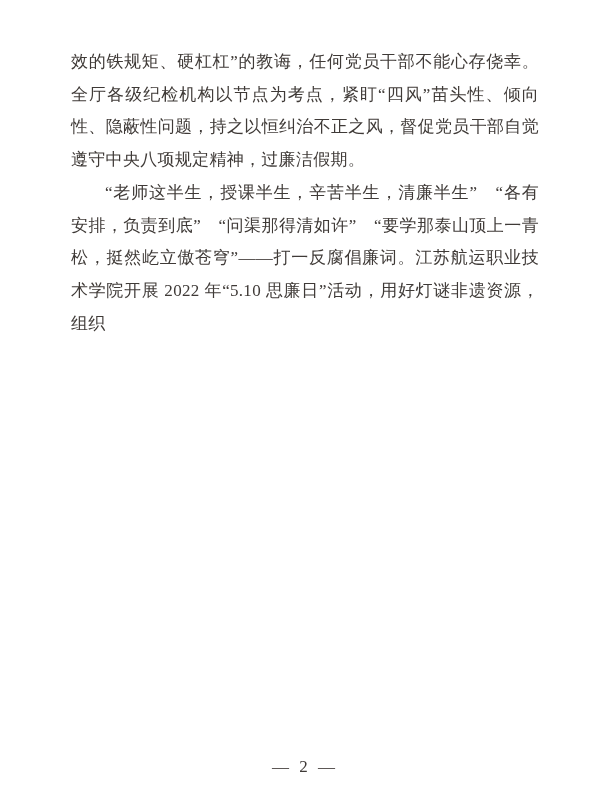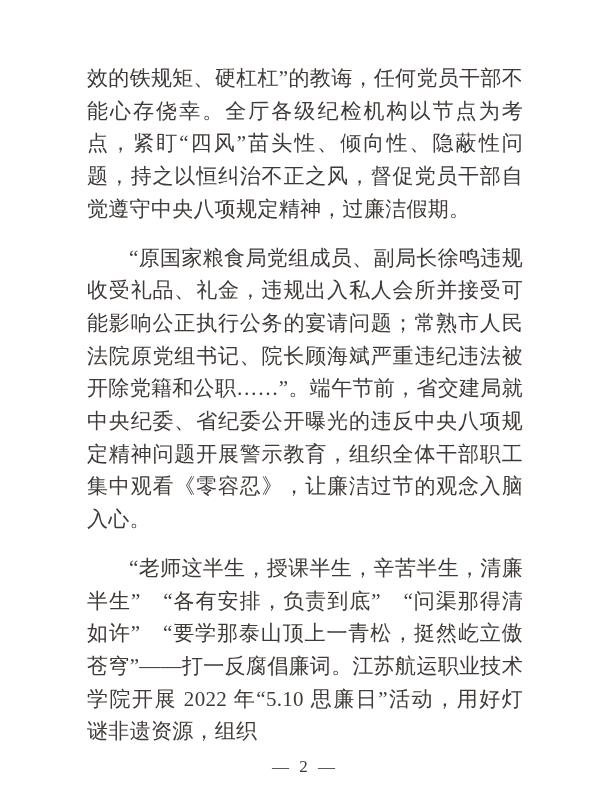--- a/index.html
+++ b/index.html
@@ -19,22 +19,22 @@
     height: 807px;
     background: #ffffff;
   }
   .content {
     position: absolute;
     left: 71px;
     top: 46px;
     width: 468px;
   }
   .para {
-    margin: 16px;
-    font-size: 21px;
+    margin: 0;
+    font-size: 17px;
     line-height: 32.7px;
     text-align: justify;
     text-justify: inter-ideograph;
     text-indent: 2em;
     letter-spacing: 0.3px;
     word-break: break-all;
   }
   .para.no-indent {
     text-indent: 0;
   }
@@ -47,17 +47,16 @@
     font-size: 17px;
     letter-spacing: 3px;
   }
 </style>
 </head>
 <body style="background: rgb(255, 255, 255); color: rgb(63, 58, 55);">
 
 <div class="page">
   <div class="content">
     <p class="para no-indent">效的铁规矩、硬杠杠”的教诲，任何党员干部不能心存侥幸。全厅各级纪检机构以节点为考点，紧盯“四风”苗头性、倾向性、隐蔽性问题，持之以恒纠治不正之风，督促党员干部自觉遵守中央八项规定精神，过廉洁假期。</p>
-    <p class="para">“原国家粮食局党组成员、副局长徐鸣违规收受礼品、礼金，违规出入私人会所并接受可能影响公正执行公务的宴请问题；常熟市人民法院原党组书记、院长顾海斌严重违纪违法被开除党籍和公职……”。端午节前，省交建局就中央纪委、省纪委公开曝光的违反中央八项规定精神问题开展警示教育，组织全体干部职工集中观看《零容忍》，让廉洁过节的观念入脑入心。</p>
     <p class="para">“老师这半生，授课半生，辛苦半生，清廉半生”　“各有安排，负责到底”　“问渠那得清如许”　“要学那泰山顶上一青松，挺然屹立傲苍穹”——打一反腐倡廉词。江苏航运职业技术学院开展 2022 年“5.10 思廉日”活动，用好灯谜非遗资源，组织</p>
   </div>
   <div class="footer">— 2 —</div>
 </div>
 
 </body></html>

